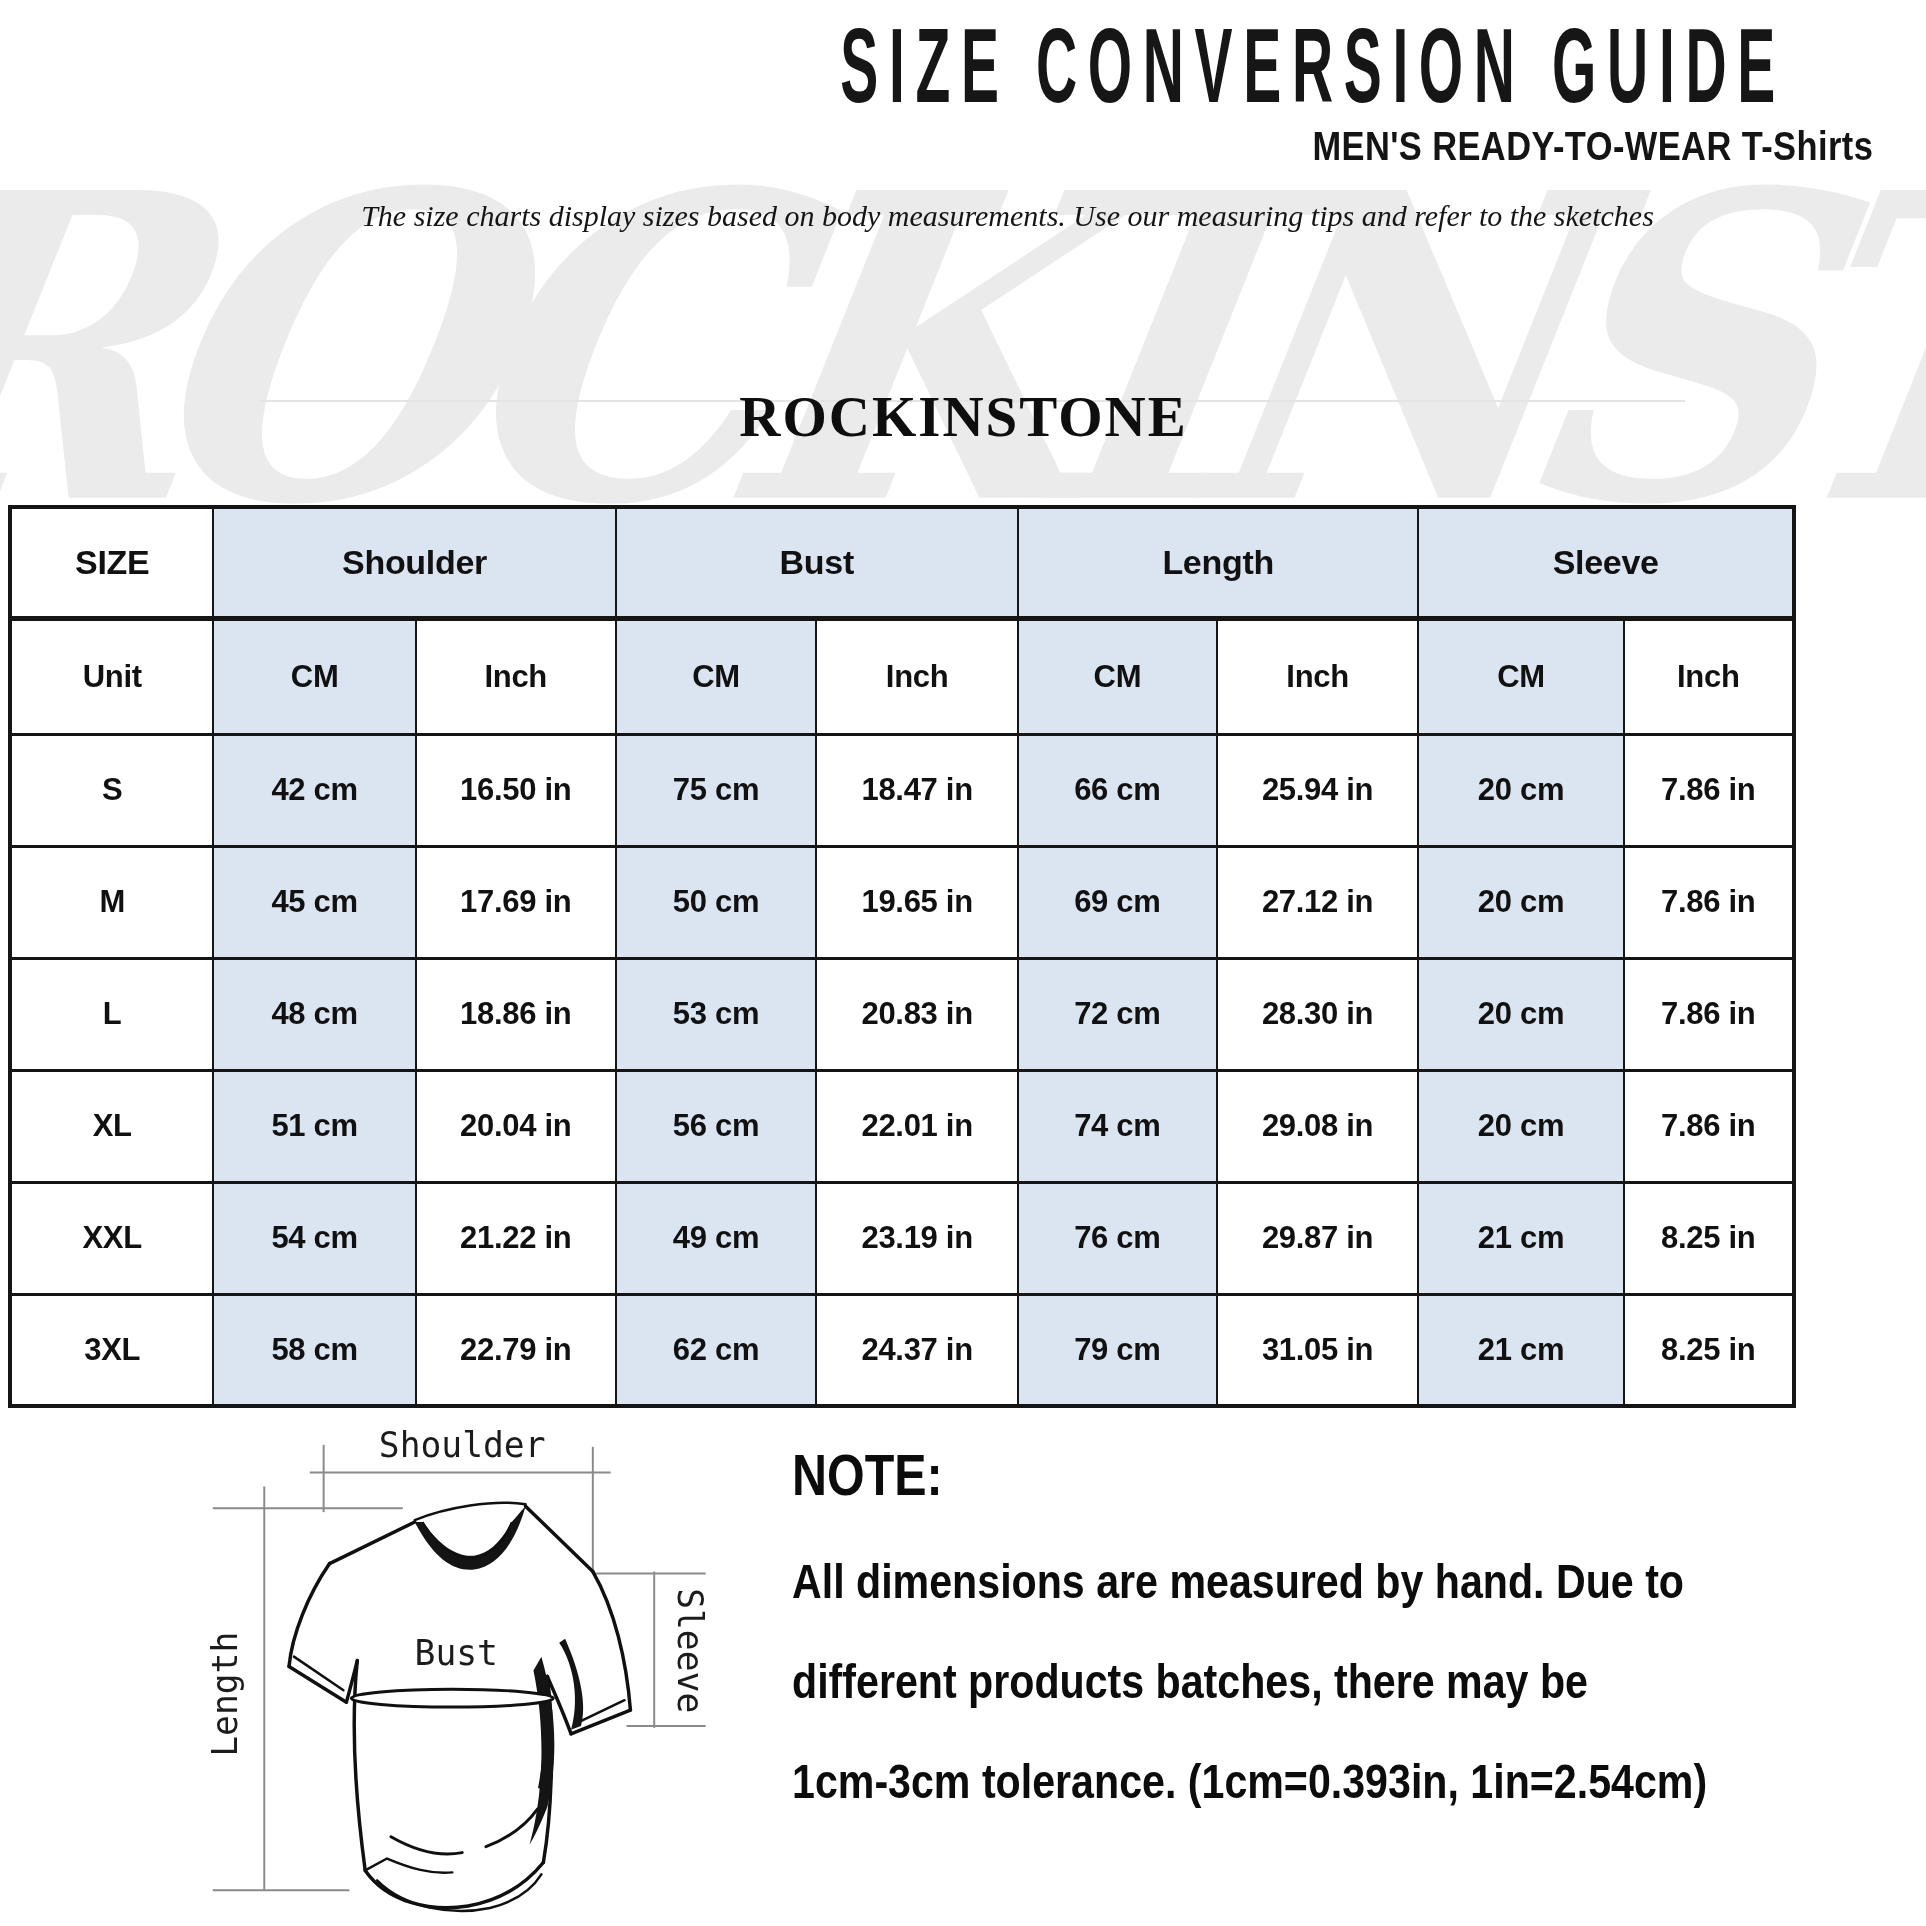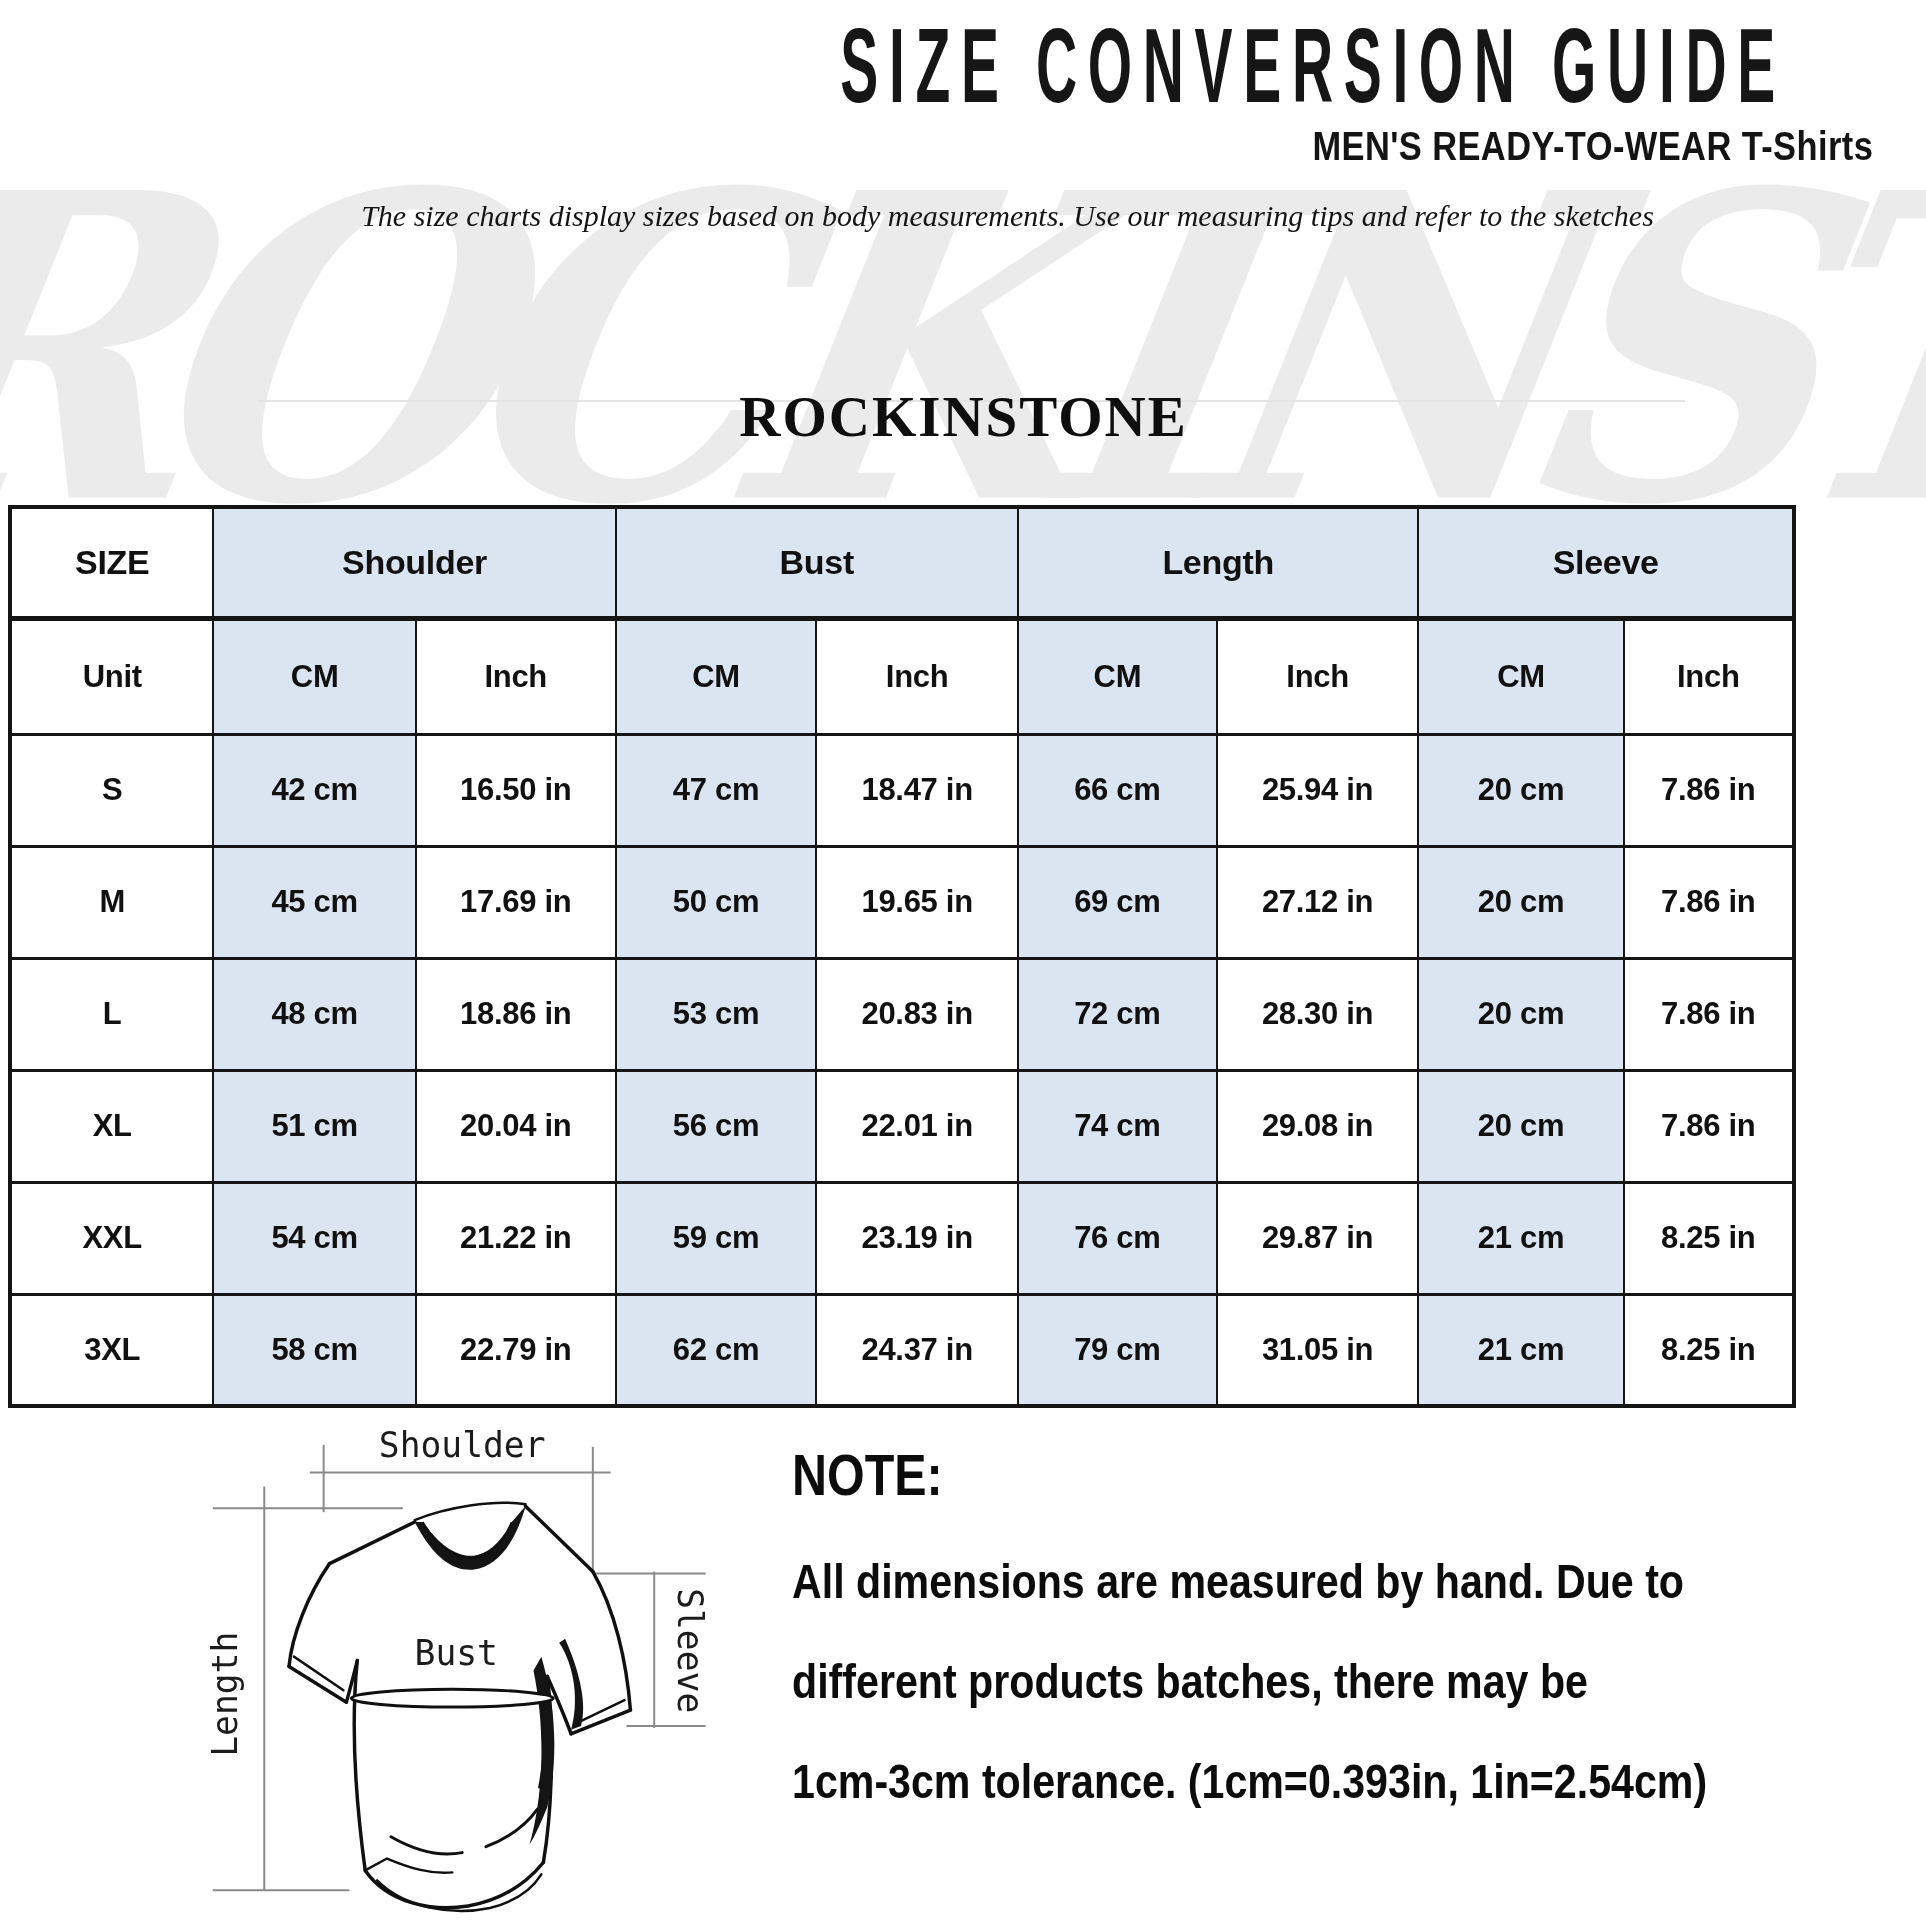--- a/index.html
+++ b/index.html
@@ -163,21 +163,21 @@
       <td>Inch</td>
       <td class="b">CM</td>
       <td>Inch</td>
       <td class="b">CM</td>
       <td>Inch</td>
     </tr>
     <tr class="r-data">
       <td>S</td>
       <td class="b">42 cm</td>
       <td>16.50 in</td>
-      <td class="b">47 cm</td>
+      <td class="b">75 cm</td>
       <td>18.47 in</td>
       <td class="b">66 cm</td>
       <td>25.94 in</td>
       <td class="b">20 cm</td>
       <td>7.86 in</td>
     </tr>
     <tr class="r-data">
       <td>M</td>
       <td class="b">45 cm</td>
       <td>17.69 in</td>
@@ -207,21 +207,21 @@
       <td>22.01 in</td>
       <td class="b">74 cm</td>
       <td>29.08 in</td>
       <td class="b">20 cm</td>
       <td>7.86 in</td>
     </tr>
     <tr class="r-data">
       <td>XXL</td>
       <td class="b">54 cm</td>
       <td>21.22 in</td>
-      <td class="b">59 cm</td>
+      <td class="b">49 cm</td>
       <td>23.19 in</td>
       <td class="b">76 cm</td>
       <td>29.87 in</td>
       <td class="b">21 cm</td>
       <td>8.25 in</td>
     </tr>
     <tr class="r-data">
       <td>3XL</td>
       <td class="b">58 cm</td>
       <td>22.79 in</td>

